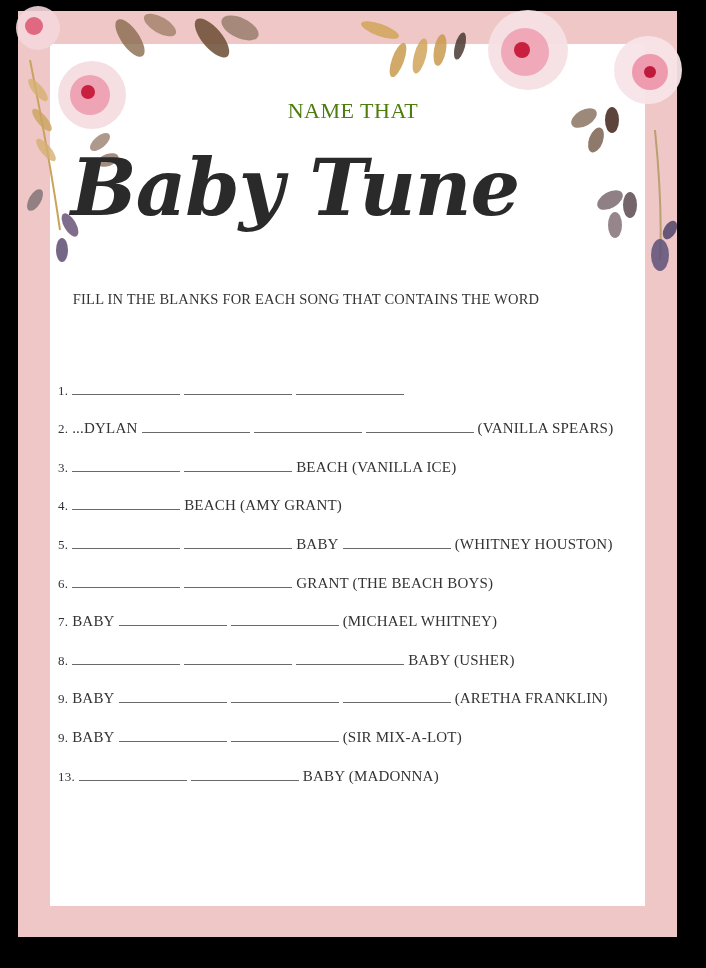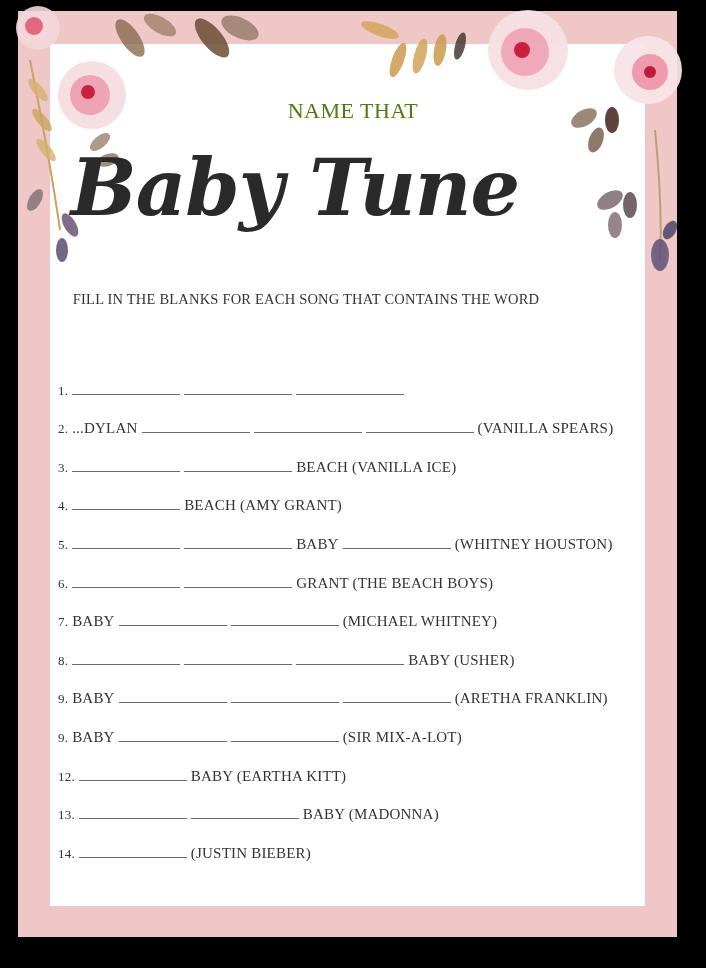--- a/index.html
+++ b/index.html
@@ -171,28 +171,18 @@
       <span class="seg">(ARETHA FRANKLIN)</span>
     </div>
     <div class="item">
       <span class="num">9.</span>
       <span class="seg">BABY</span>
       <span class="blank"></span>
       <span class="blank"></span>
       <span class="seg">(SIR MIX-A-LOT)</span>
     </div>
     <div class="item">
-      <span class="num">12.</span>
-      <span class="blank"></span>
-      <span class="seg">BABY (EARTHA KITT)</span>
-    </div>
-    <div class="item">
       <span class="num">13.</span>
       <span class="blank"></span>
       <span class="blank"></span>
       <span class="seg">BABY (MADONNA)</span>
     </div>
-    <div class="item">
-      <span class="num">14.</span>
-      <span class="blank"></span>
-      <span class="seg">(JUSTIN BIEBER)</span>
-    </div>
   </div>
 
 </body></html>

